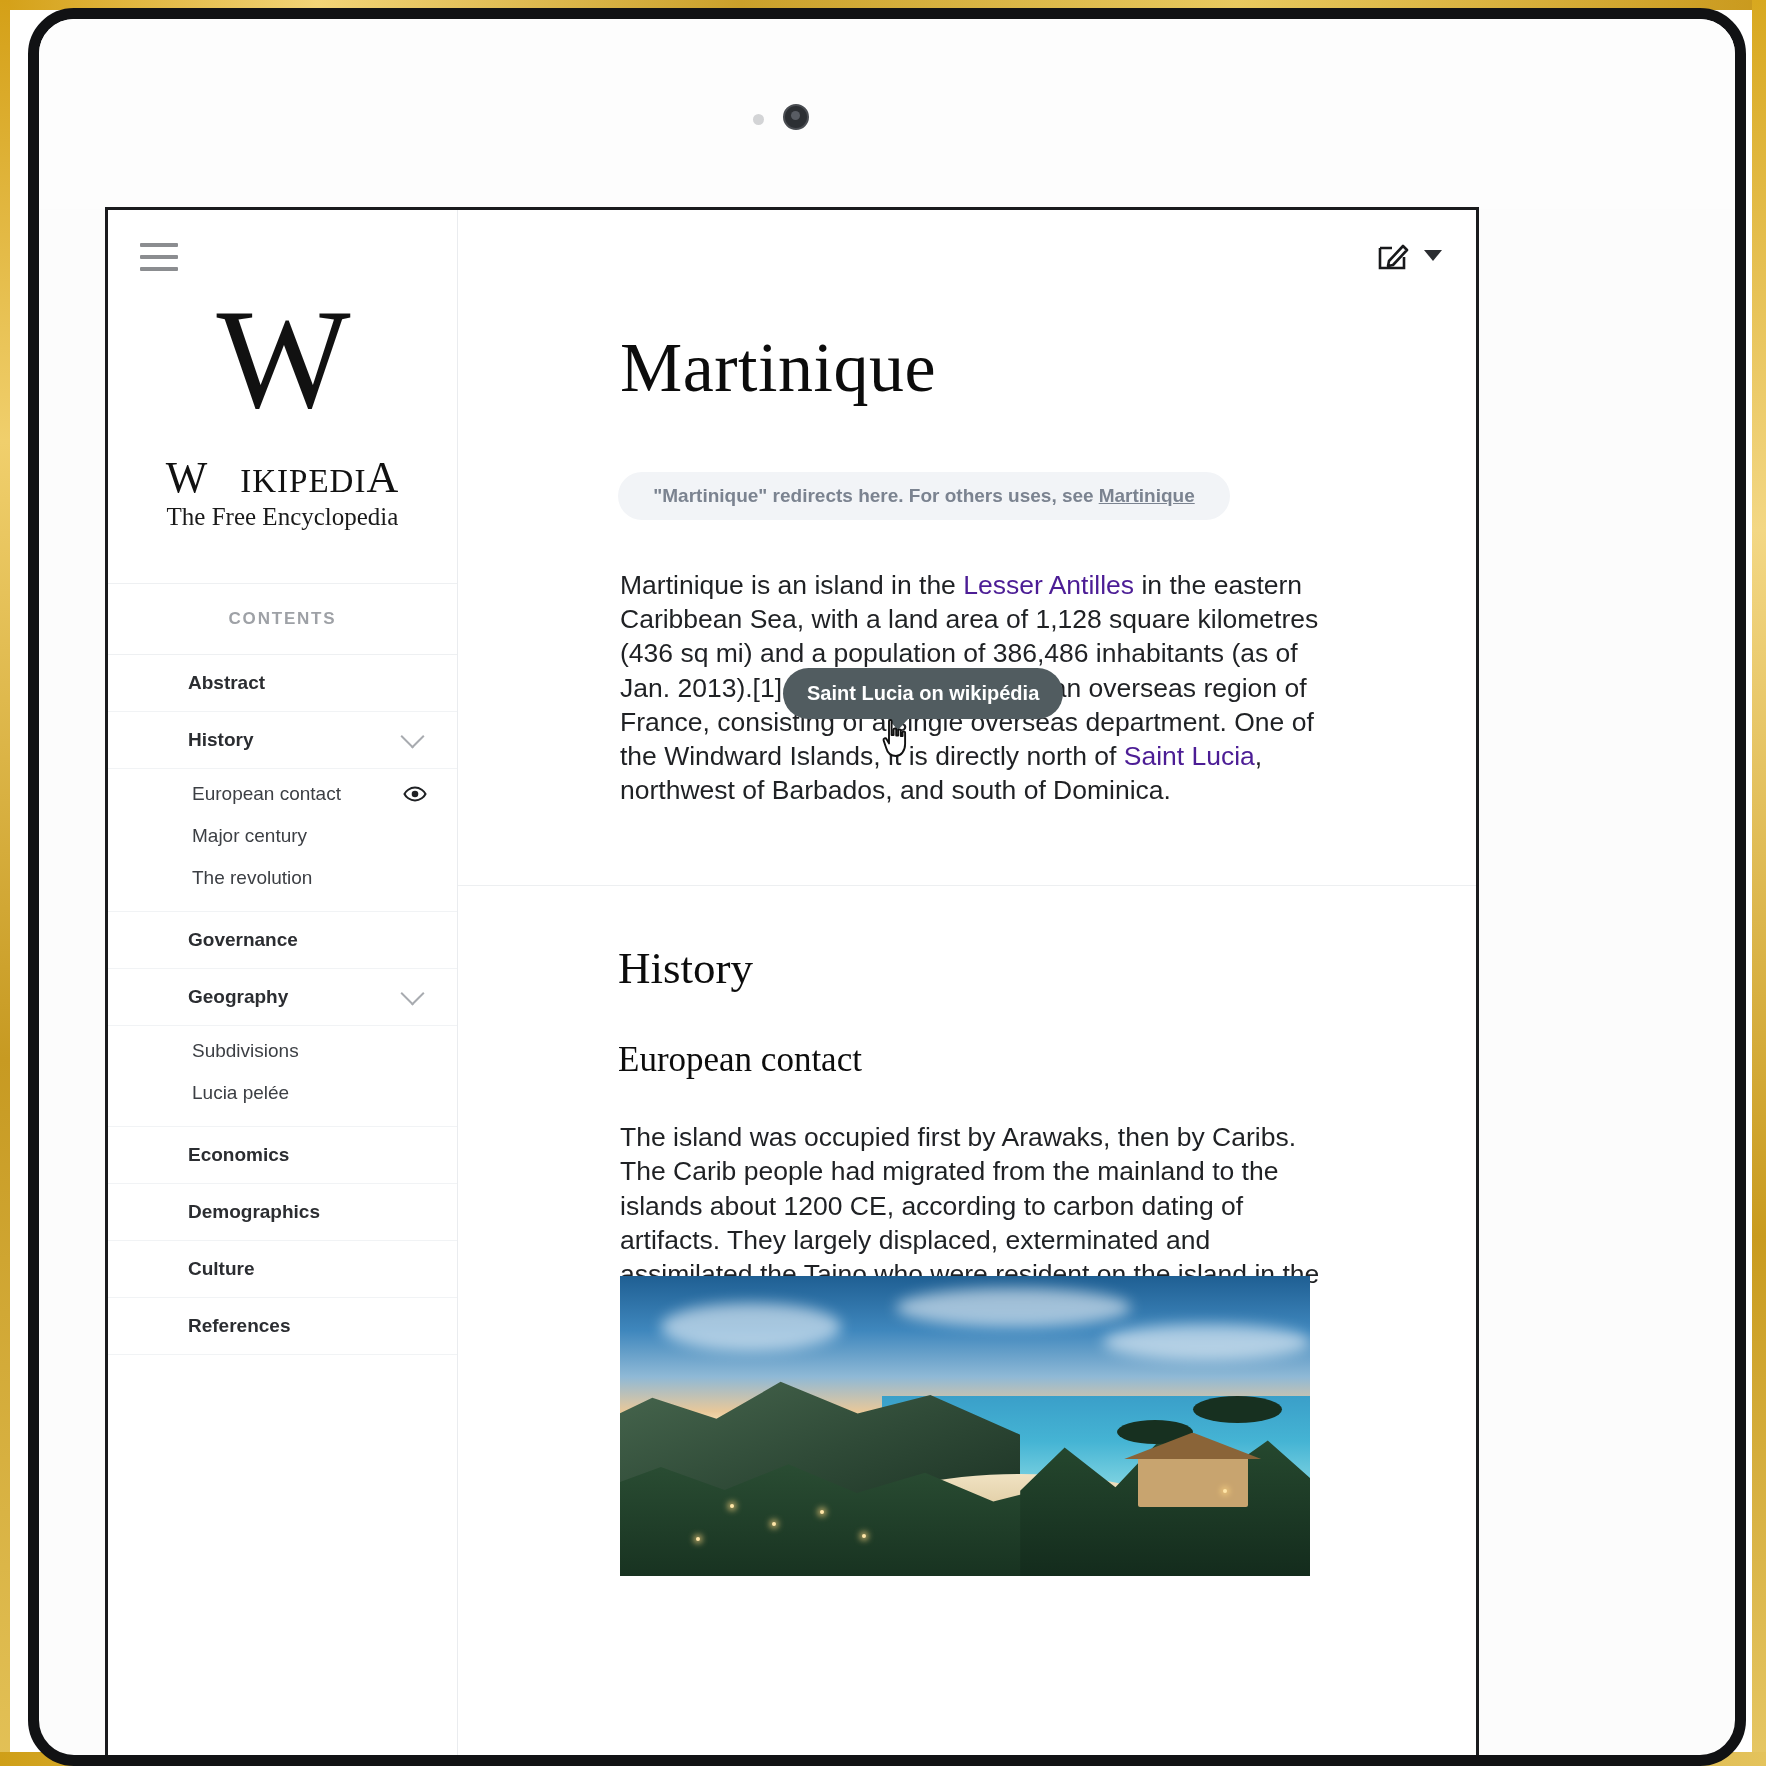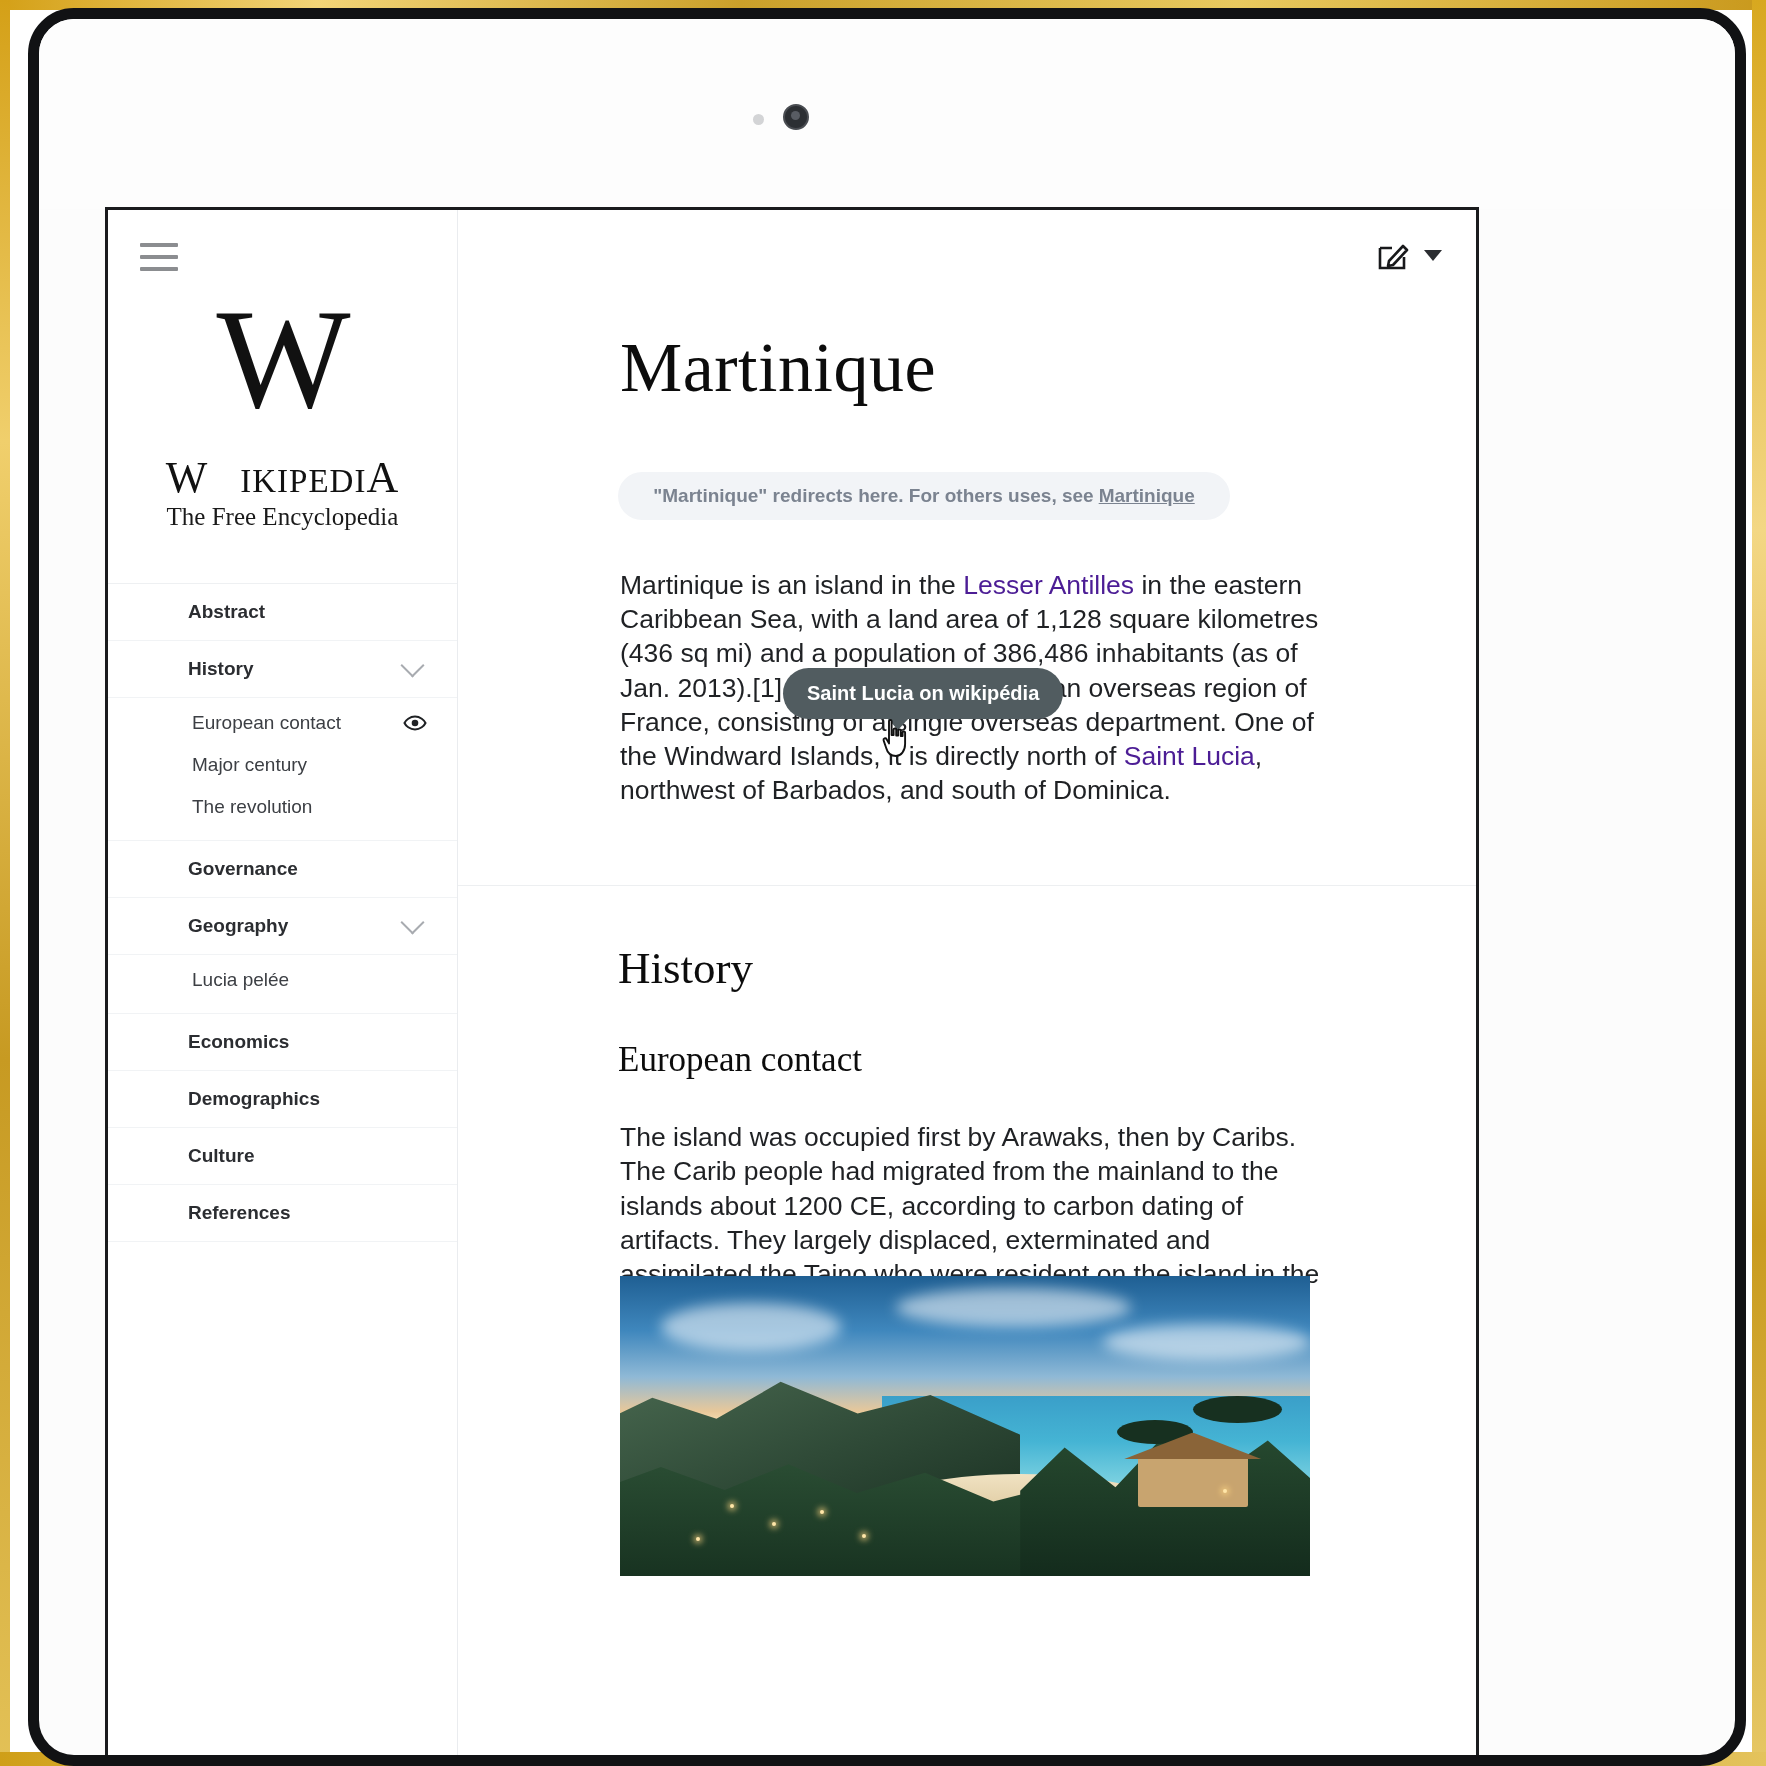--- a/index.html
+++ b/index.html
@@ -462,20 +462,21 @@
         </div>
 
         <div class="wiki-brand">
           <div class="wiki-globe">W</div>
           <div class="wiki-wordmark"><span class="cap">W</span><span class="sc">IKIPEDI</span><span class="cap">A</span></div>
           <div class="wiki-tagline">The Free Encyclopedia</div>
         </div>
 
         <div class="sidebar-divider"></div>
 
+        <div class="contents-label">CONTENTS</div>
 
         <div class="toc-item top">
           <span>Abstract</span>
         </div>
 
         <div class="toc-item top">
           <span>History</span>
           <span class="chevron"></span>
         </div>
 
@@ -500,20 +501,23 @@
         <div class="toc-item top">
           <span>Governance</span>
         </div>
 
         <div class="toc-item top">
           <span>Geography</span>
           <span class="chevron"></span>
         </div>
 
         <div class="toc-group">
+          <div class="toc-sub">
+            <span>Subdivisions</span>
+          </div>
           <div class="toc-sub">
             <span>Lucia pelée</span>
           </div>
         </div>
 
         <div class="toc-item top">
           <span>Economics</span>
         </div>
         <div class="toc-item top">
           <span>Demographics</span>

